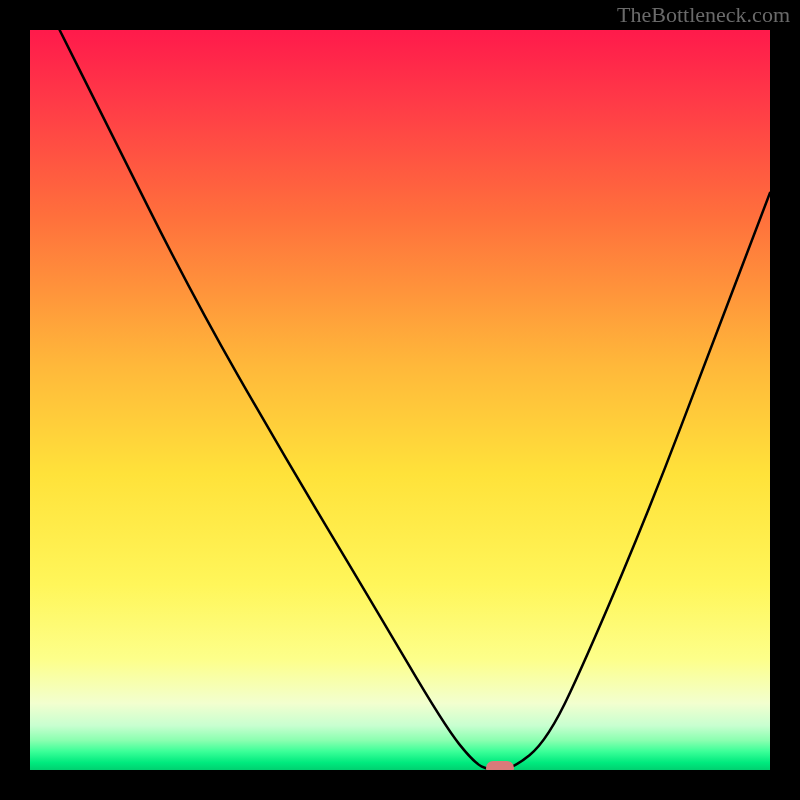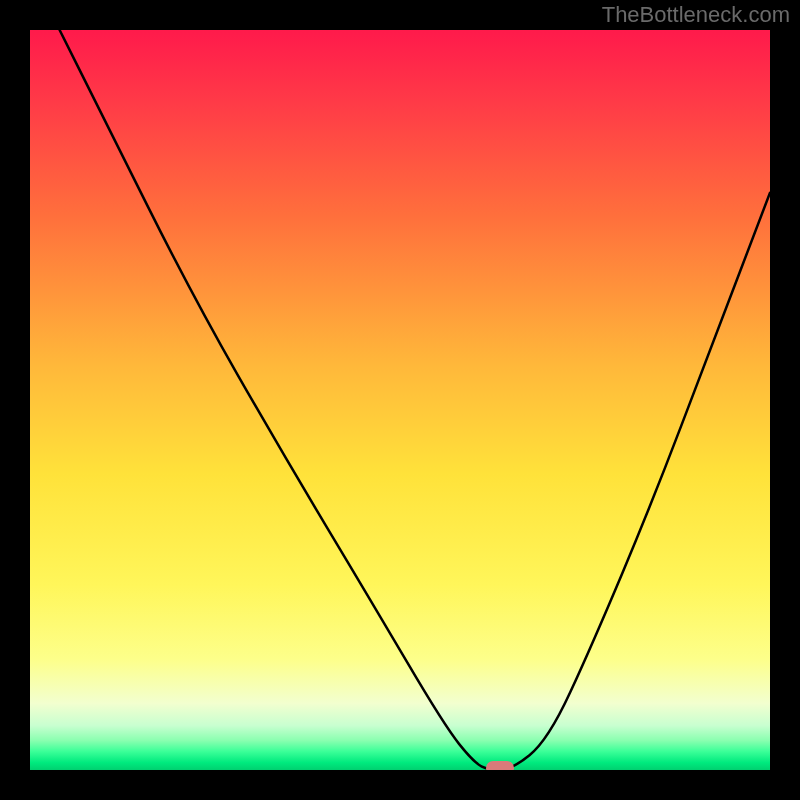--- a/index.html
+++ b/index.html
@@ -13,21 +13,21 @@
   .container {
     position: relative;
     width: 800px;
     height: 800px;
   }
   .watermark {
     position: absolute;
     top: 2px;
     right: 10px;
     color: #6a6a6a;
-    font-family: Liberation Sans, sans-serif;
+    font-family: Liberation Serif, serif;
     font-size: 22px;
     font-weight: 500;
     z-index: 10;
   }
   .plot-area {
     position: absolute;
     left: 30px;
     top: 30px;
     width: 740px;
     height: 740px;

